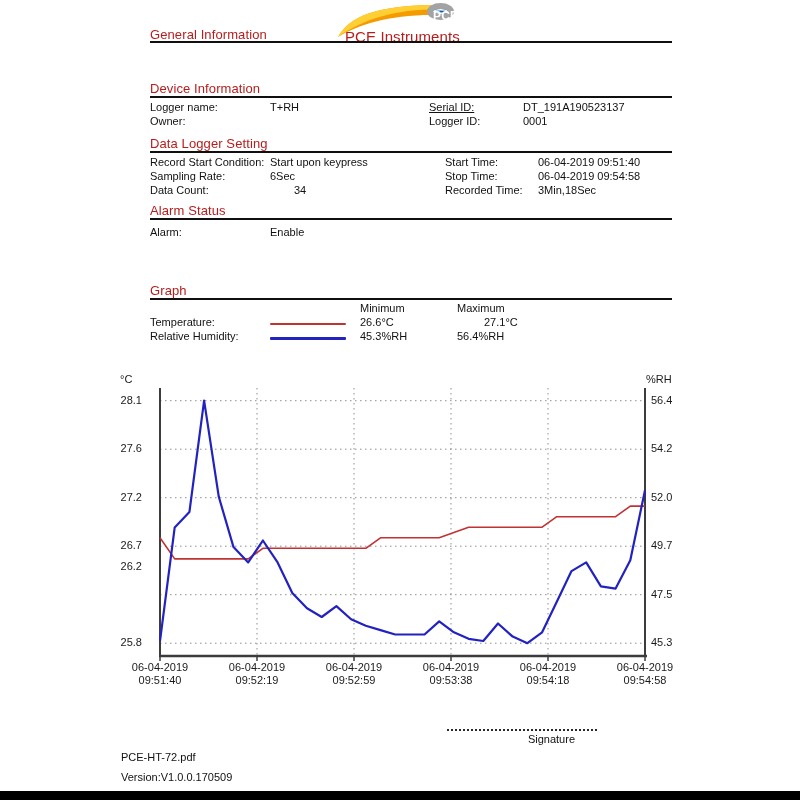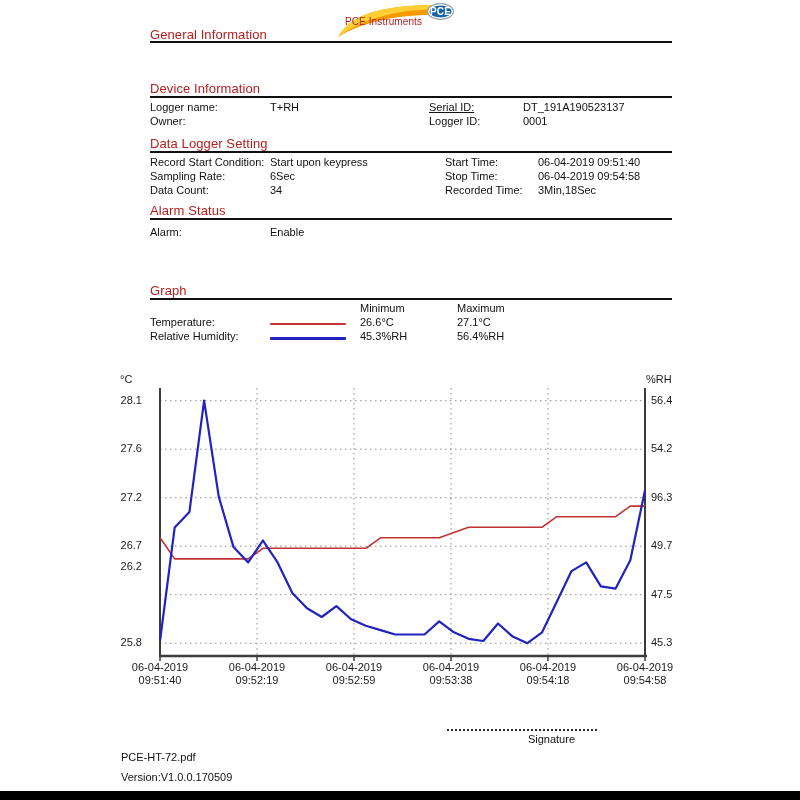--- a/index.html
+++ b/index.html
@@ -5,24 +5,24 @@
   * { margin:0; padding:0; box-sizing:border-box; }
   html,body { width:800px; height:800px; background:#fff; font-family:"Liberation Sans", sans-serif; color:#111; overflow:hidden; }
   .page { position:relative; width:800px; height:800px; background:#ffffff; }
   .abs { position:absolute; }
   .t-title { font-size:13px; color:#b91c1c; letter-spacing:.1px; }
   .t-body { font-size:11px; color:#111; }
   .t-tick { font-size:11px; color:#1a1a1a; }
   .rule { position:absolute; background:#0f0f0f; height:2px; width:522px; left:150px; }
   .rule-thin { height:1.6px; }
   
-  .brand { left:345px; top:16px; font-size:10px; }
+  .brand { left:345px; top:28px; font-size:15px; }
   .badge { left:427px; top:3px; width:27px; height:17px; border-radius:50%;
-           background:#1464ac; border:1px solid #a3a3a3; box-shadow: inset 0 0 0 1.4px #fff;
-           color:#fff; font-size:10px; font-weight:bold; text-align:center; line-height:15px; letter-spacing:.2px; }
+           background:#1464ac; border:6px solid #a3a3a3; box-shadow: inset 0 0 0 1.4px #fff;
+           color:#fff; font-size:12px; font-weight:bold; text-align:center; line-height:15px; letter-spacing:.2px; }
   
   .col-l1 { left:150px; } .col-v1 { left:270px; }
   .dev .col-l2 { left:429px; } .dev .col-v2 { left:523px; }
   .set .col-l2 { left:445px; } .set .col-v2 { left:538px; }
   
   .swatch { width:76px; border-radius:1px; }
   
   .ytickL { left:98px; width:44px; text-align:right; }
   .ytickR { left:651px; width:44px; text-align:left; }
   .ytick { position:absolute; height:14px; }
@@ -69,58 +69,58 @@
   <div class="set">
     <div class="abs t-body col-l1" style="top:156px;">Record Start Condition:</div>
     <div class="abs t-body col-v1" style="top:156px;">Start upon keypress</div>
     <div class="abs t-body col-l2" style="top:156px;">Start Time:</div>
     <div class="abs t-body col-v2" style="top:156px;">06-04-2019 09:51:40</div>
     <div class="abs t-body col-l1" style="top:170px;">Sampling Rate:</div>
     <div class="abs t-body col-v1" style="top:170px;">6Sec</div>
     <div class="abs t-body col-l2" style="top:170px;">Stop Time:</div>
     <div class="abs t-body col-v2" style="top:170px;">06-04-2019 09:54:58</div>
     <div class="abs t-body col-l1" style="top:184px;">Data Count:</div>
-    <div class="abs t-body col-v1" style="top:184px;">34</div>
+    <div class="abs t-body col-v1" style="top:184px;margin-left:24px;">34</div>
     <div class="abs t-body col-l2" style="top:184px;">Recorded Time:</div>
     <div class="abs t-body col-v2" style="top:184px;">3Min,18Sec</div>
   </div>
 
   <div class="abs t-title" style="left:150px; top:203px;">Alarm Status</div>
   <div class="rule rule-thin" style="top:218px;"></div>
   <div class="abs t-body col-l1" style="top:226px;">Alarm:</div>
   <div class="abs t-body col-v1" style="top:226px;">Enable</div>
 
   <div class="abs t-title" style="left:150px; top:283px;">Graph</div>
   <div class="rule rule-thin" style="top:298px;"></div>
   <div class="abs t-body" style="left:360px; top:302px;">Minimum</div>
   <div class="abs t-body" style="left:457px; top:302px;">Maximum</div>
   <div class="abs t-body" style="left:150px; top:316px;">Temperature:</div>
   <div class="abs swatch" style="left:270px; top:323px; height:2px; background:#c03333;"></div>
   <div class="abs t-body" style="left:360px; top:316px;">26.6°C</div>
-  <div class="abs t-body" style="left:457px; top:316px;">27.1°C</div>
+  <div class="abs t-body" style="left:484px; top:316px;">27.1°C</div>
   <div class="abs t-body" style="left:150px; top:330px;">Relative Humidity:</div>
   <div class="abs swatch" style="left:270px; top:337px; height:3px; background:#2222c0;"></div>
   <div class="abs t-body" style="left:360px; top:330px;">45.3%RH</div>
   <div class="abs t-body" style="left:457px; top:330px;">56.4%RH</div>
 
   <div class="abs t-tick" style="left:120px; top:373px;">°C</div>
   <div class="abs t-tick" style="left:646px; top:373px;">%RH</div>
 
   <div>
     <div class="ytick yl ytickL t-tick">28.1</div>
     <div class="ytick yl ytickL t-tick">27.6</div>
     <div class="ytick yl ytickL t-tick">27.2</div>
     <div class="ytick yl ytickL t-tick">26.7</div>
     <div class="ytick yl ytickL t-tick">26.2</div>
     <div class="ytick yl ytickL t-tick">25.8</div>
   </div>
   <div>
     <div class="ytick yr ytickR t-tick">56.4</div>
     <div class="ytick yr ytickR t-tick">54.2</div>
-    <div class="ytick yr ytickR t-tick">96.3</div>
+    <div class="ytick yr ytickR t-tick">52.0</div>
     <div class="ytick yr ytickR t-tick">49.7</div>
     <div class="ytick yr ytickR t-tick">47.5</div>
     <div class="ytick yr ytickR t-tick">45.3</div>
   </div>
 
   <svg class="abs" style="left:159px; top:388px;" width="488" height="276">
       <line x1="1" y1="12.7" x2="486" y2="12.7" stroke="#8f8f8f" stroke-width="1" stroke-dasharray="1.5,3.5"></line>
       <line x1="1" y1="61.2" x2="486" y2="61.2" stroke="#8f8f8f" stroke-width="1" stroke-dasharray="1.5,3.5"></line>
       <line x1="1" y1="109.7" x2="486" y2="109.7" stroke="#8f8f8f" stroke-width="1" stroke-dasharray="1.5,3.5"></line>
       <line x1="1" y1="158.2" x2="486" y2="158.2" stroke="#8f8f8f" stroke-width="1" stroke-dasharray="1.5,3.5"></line>

